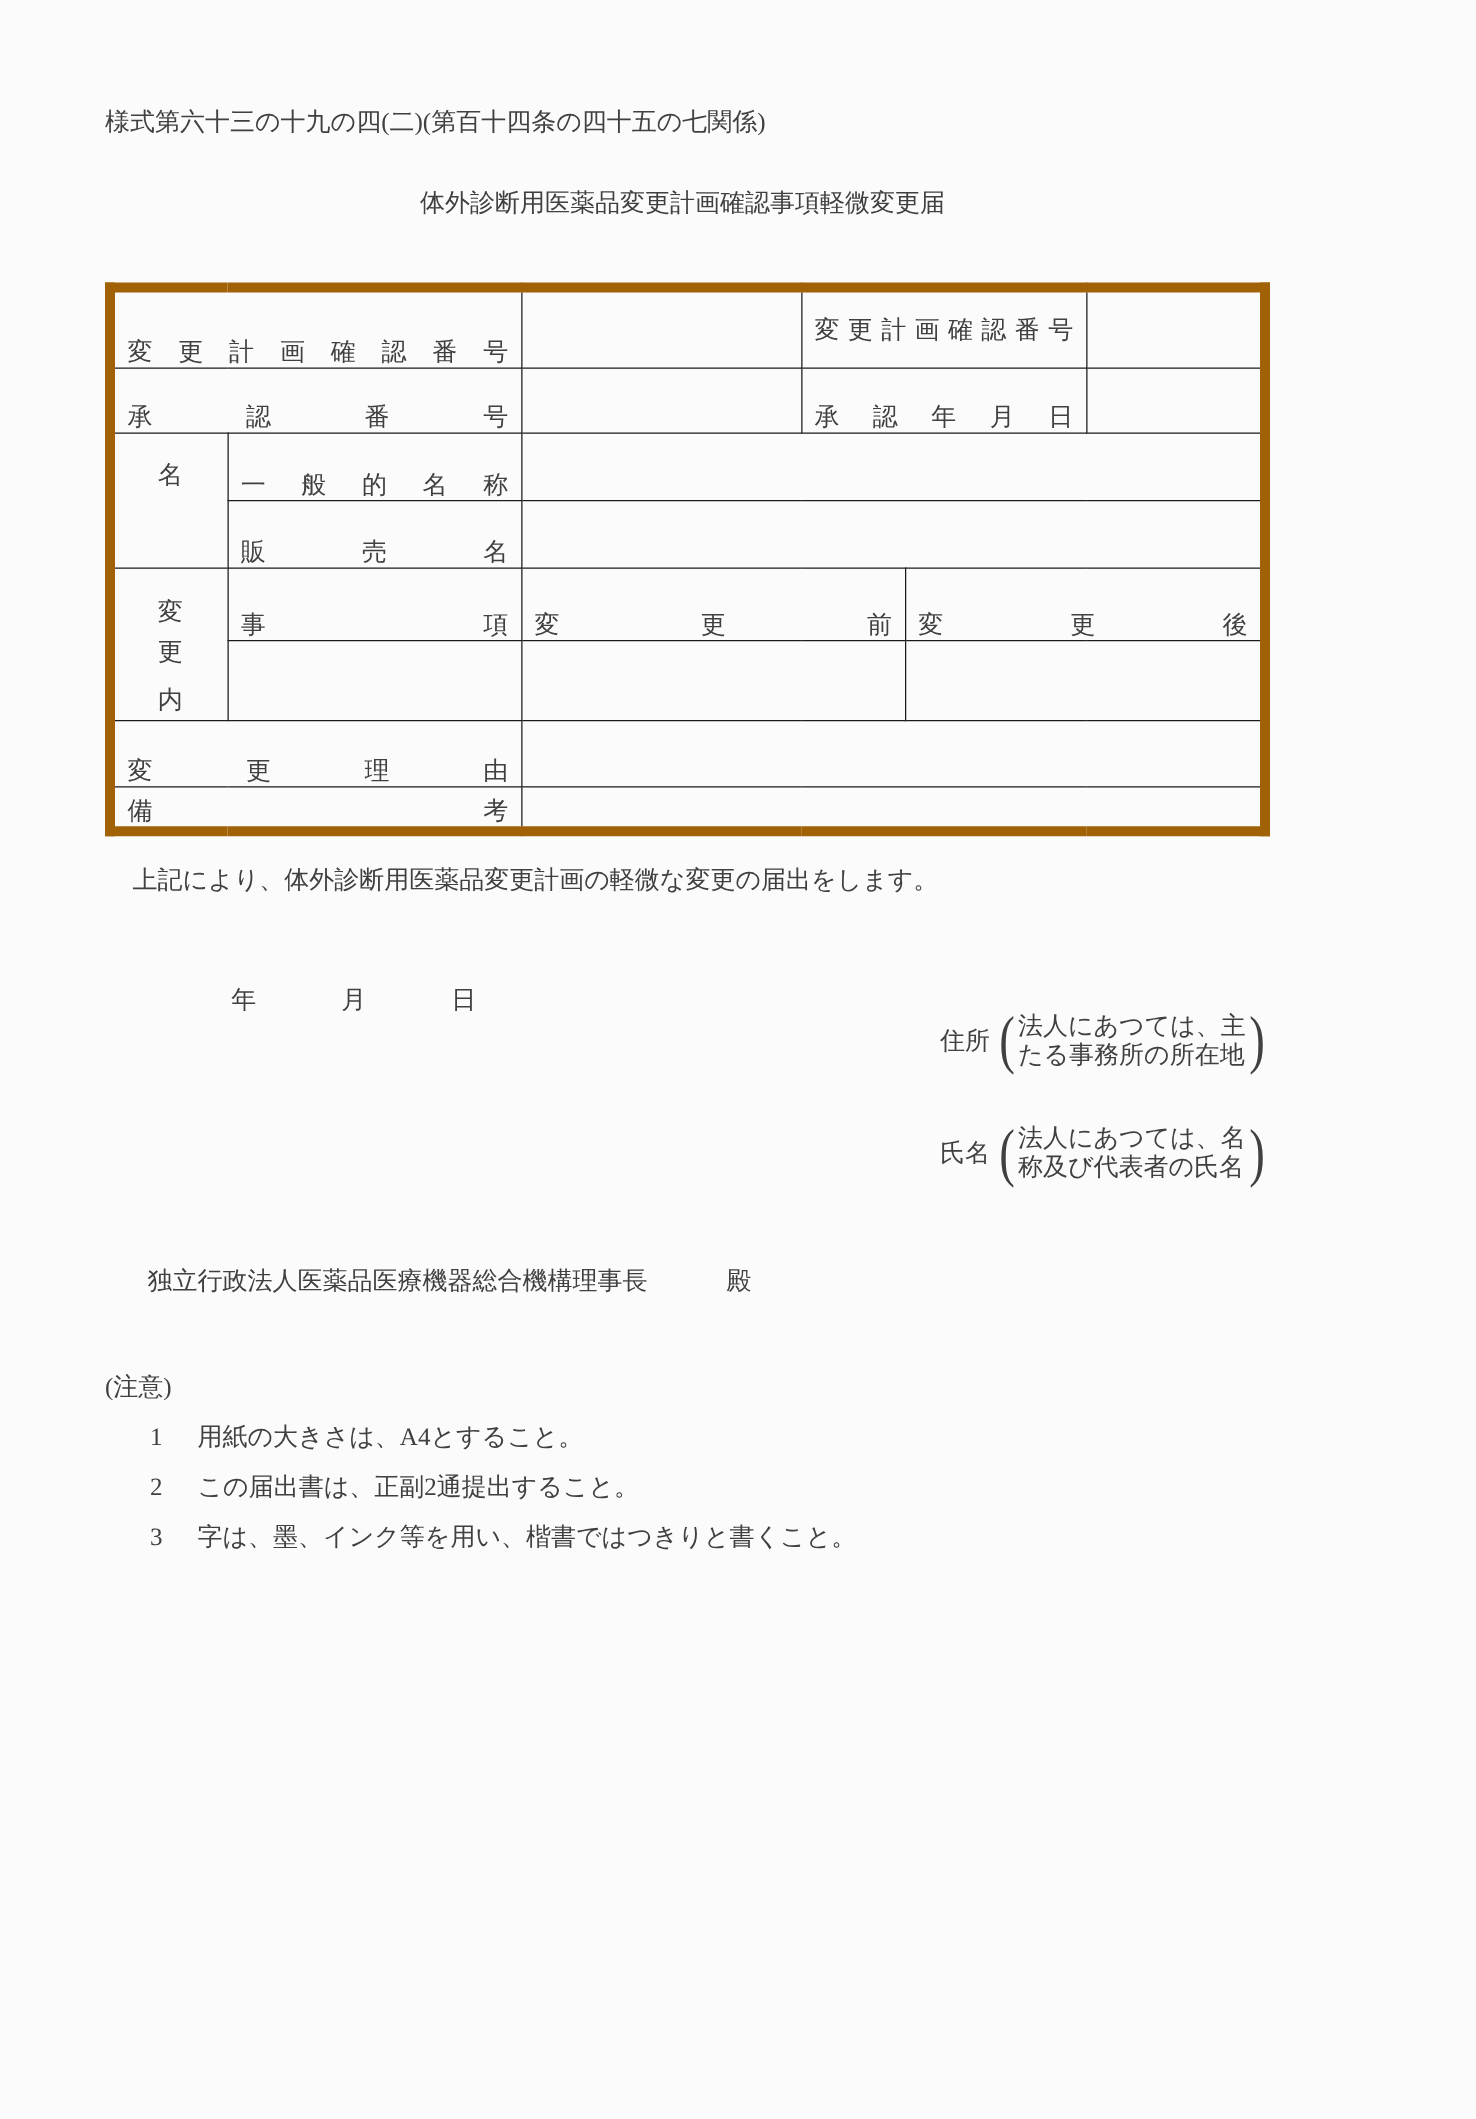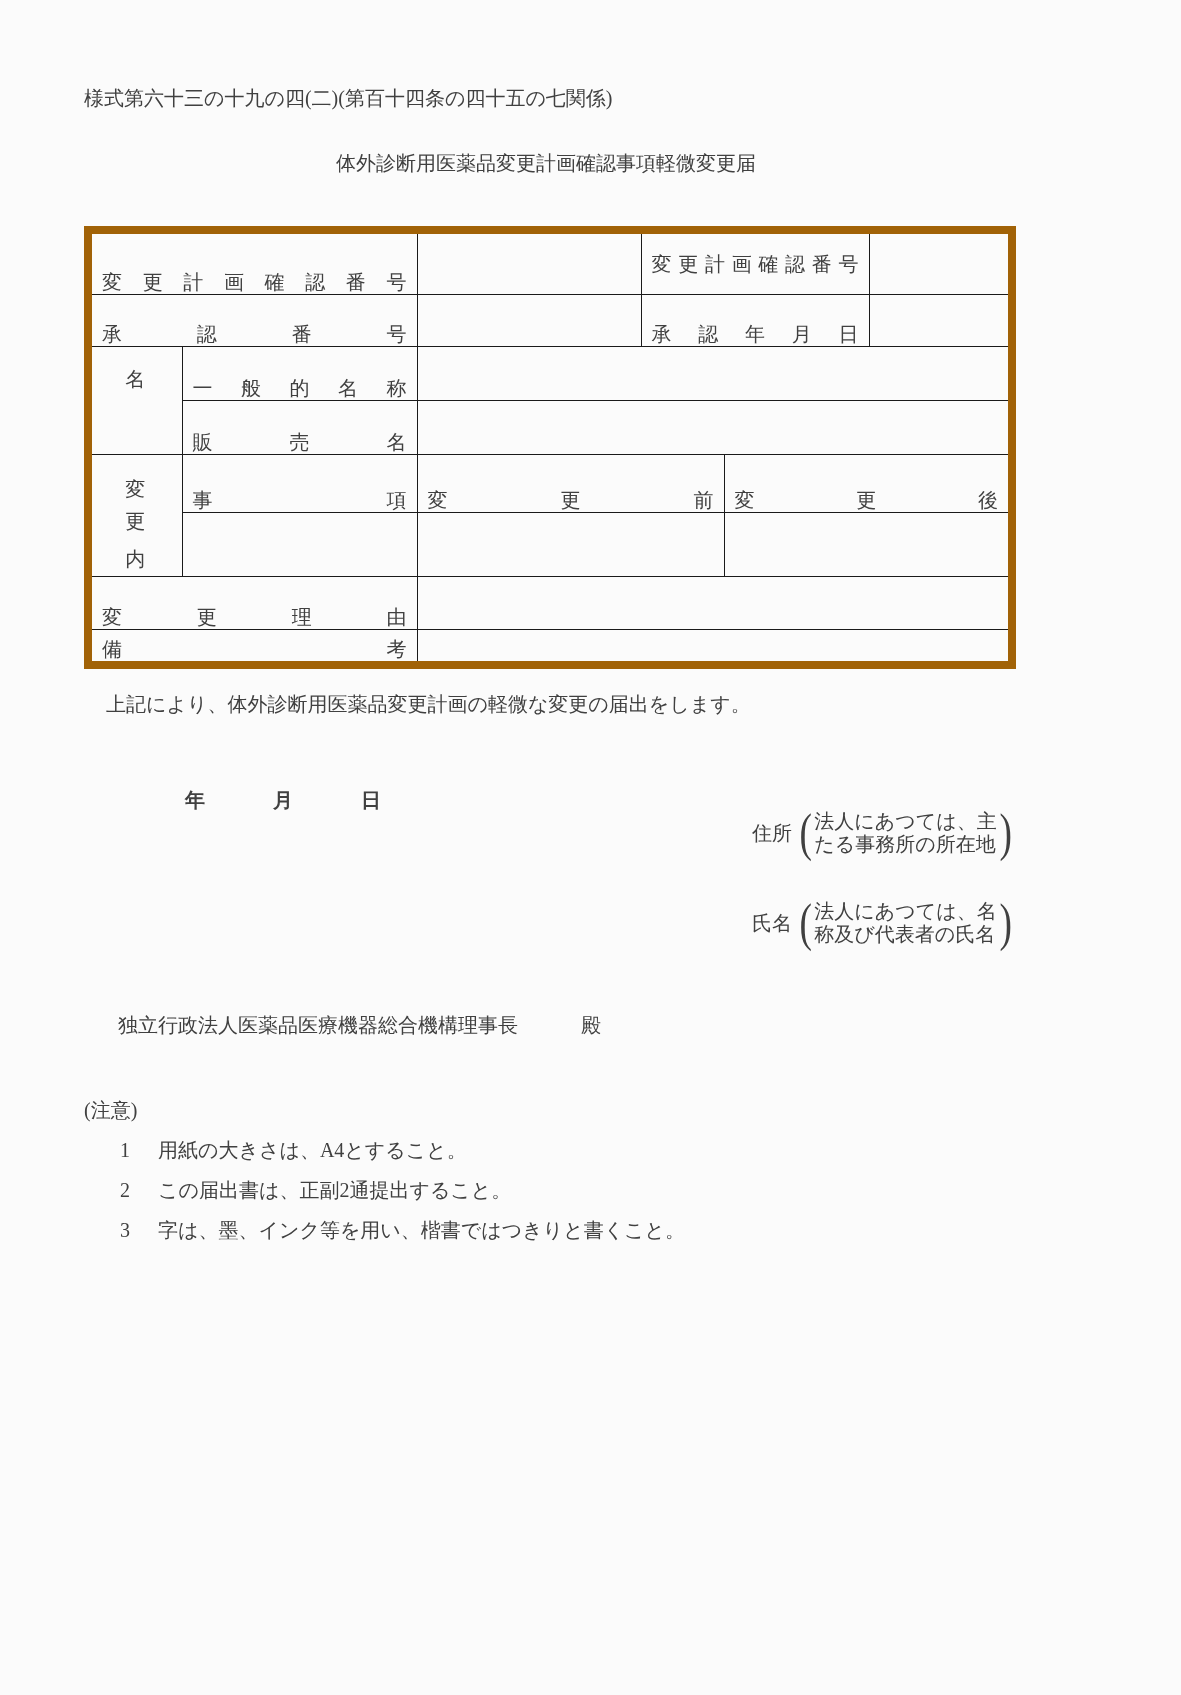--- a/index.html
+++ b/index.html
@@ -52,21 +52,21 @@
     text-align-last: justify;
     margin: 0 auto;
     width: 22px;
   }
   .vtext.name { height: 94px; }
   .vtext.change { height: 108px; }
   td.val { background: transparent; }
 
   .declaration { position: absolute; left: 106px; top: 692px; }
 
-  .date-line { position: absolute; left: 185px; top: 788px; font-weight: bold; }
+  .date-line { position: absolute; left: 185px; top: 788px; }
   .date-line .gap { margin-left: 63px; display: inline-block; }
 
   .sig-block { position: absolute; display: flex; align-items: center; }
   .addr-block { left: 752px; top: 808px; }
   .name-block { left: 752px; top: 898px; }
   .sig-label { margin-right: 5px; white-space: nowrap; }
   .paren {
     font-size: 52px;
     line-height: 50px;
     transform: scaleX(0.72);

